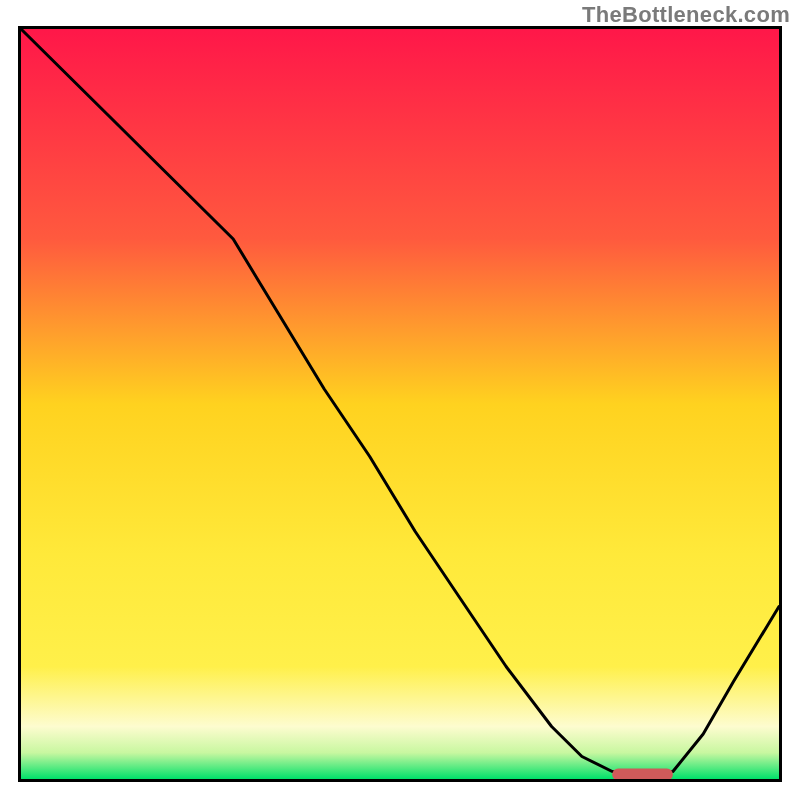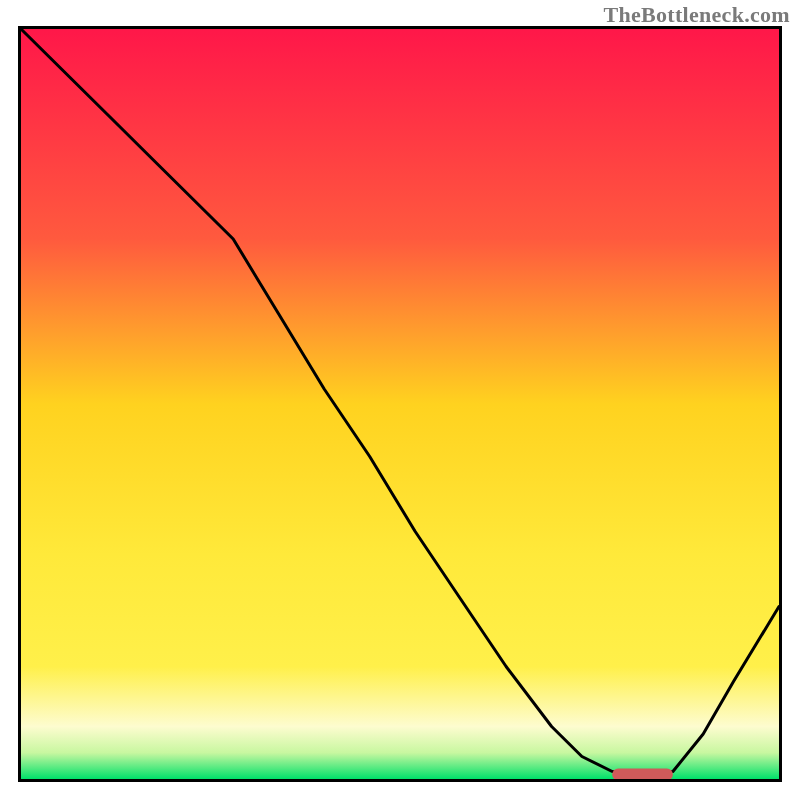--- a/index.html
+++ b/index.html
@@ -8,21 +8,20 @@
     width: 800px;
     height: 800px;
     overflow: hidden;
     background: #ffffff;
     font-family: Arial, Helvetica, sans-serif;
   }
   .stage {
     position: relative;
     width: 800px;
     height: 596px;
-    font-family: Liberation Serif, serif;
   }
   .watermark {
     position: absolute;
     top: 2px;
     right: 10px;
     color: #7a7a7a;
     font-size: 22px;
     font-weight: 600;
     letter-spacing: 0.3px;
   }

